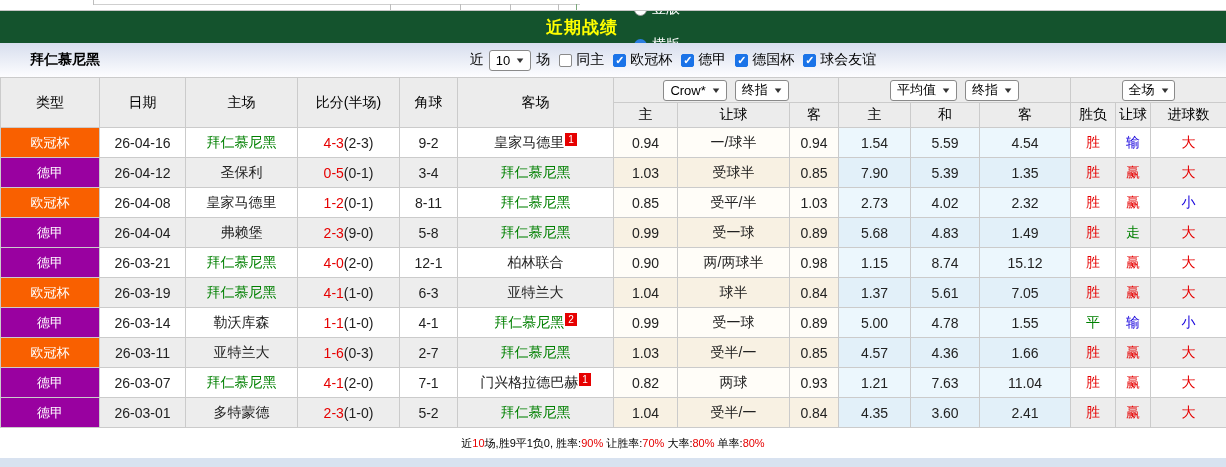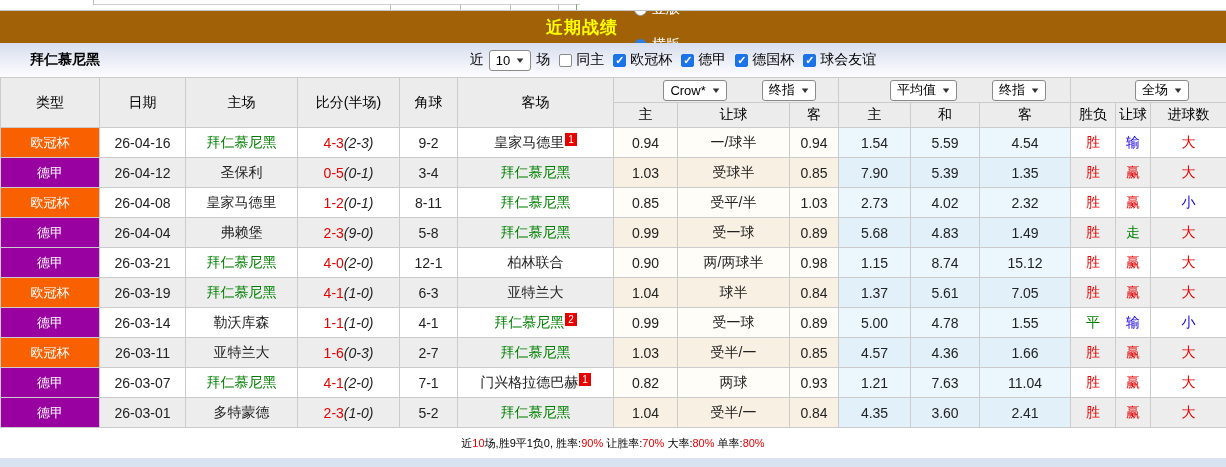--- a/index.html
+++ b/index.html
@@ -9,31 +9,31 @@
     font-family:"Liberation Sans", sans-serif; font-size:14px; color:#000;
     overflow:hidden;
   }
   
   .top-strip { height:11px; background:#fff; border-bottom:1px solid #c6c6c6; position:relative; }
   .cut-line { position:absolute; left:93px; width:487px; top:4px; border-top:1px solid #cfcfcf; }
   .tick { position:absolute; top:4px; width:1px; height:6px; background:#bdbdbd; }
   .tick.green { background:#7aa87a; }
   .tick.tall { top:0; height:5px; }
   
-  .title-bar { height:32px; background:#a16207; display:flex; align-items:center; justify-content:center; }
+  .title-bar { height:32px; background:#14532d; display:flex; align-items:center; justify-content:center; }
   .title { color:#ffff00; font-weight:bold; font-size:17px; letter-spacing:1px; margin-right:16px; }
   .radio-group { display:flex; align-items:flex-start; gap:18px;flex-direction:column; }
   .radio-item { display:flex; align-items:center; color:#fff; font-size:14px; cursor:pointer; }
   .radio { width:13px; height:13px; border-radius:50%; background:#fff; border:1px solid #9a9a9a; display:inline-block; margin-right:5px; }
   .radio.checked { border:4px solid #2a7de1; }
   
   .filter-bar { height:34px; background:linear-gradient(#d7deee,#fdfdff); display:flex; align-items:center; position:relative; }
   .team-name { position:absolute; left:30px; font-weight:bold; font-size:14px; }
   .filter-controls { margin:0 auto; transform:translateX(60px); display:flex; align-items:center; font-size:14px; }
-  .sel { display:inline-flex; align-items:center; background:#fff; border:1px solid #8a8a8a; border-radius:3px; height:21px; padding:0 6px; font-size:13px; color:#000; gap:6px; cursor:pointer;margin-left:27px; }
+  .sel { display:inline-flex; align-items:center; background:#fff; border:1px solid #8a8a8a; border-radius:3px; height:21px; padding:0 6px; font-size:13px; color:#000; gap:6px; cursor:pointer; }
   .sel .caret { font-size:8px; color:#333; transform:scaleX(1.4); }
   .filter-controls .sel { margin:0 5px; }
   .cb { width:13px; height:13px; border:1px solid #8a8a8a; border-radius:2px; background:#fff; display:inline-block; position:relative; margin:0 2px 0 9px; flex:none; }
   .cb.checked { background:#1a73e8; border-color:#1a73e8; }
   .cb.checked::after { content:"✓"; position:absolute; color:#fff; font-size:11px; font-weight:bold; left:1px; top:-1px; }
   .cb-label { margin-left:2px; }
   
   table { width:1226px; border-collapse:collapse; table-layout:fixed; font-size:14px; }
   th, td { border:1px solid #cbcbcb; text-align:center; padding:0; overflow:hidden; white-space:nowrap; vertical-align:middle; }
   thead th { background:#ececec; font-weight:normal; color:#000; }
@@ -45,21 +45,21 @@
   tbody tr:nth-child(even) td { background:#ededed; }
   tbody tr td.odds-col { background:#fffdf8; }
   tbody tr:nth-child(even) td.odds-col { background:#f8f1e3; }
   tbody tr td.avg-col { background:#ecf7fd; }
   tbody tr:nth-child(even) td.avg-col { background:#e2f0f9; }
   tbody tr td.t-ucl { background:#f96000; color:#fff; font-size:13px; }
   tbody tr td.t-bund { background:#9901a0; color:#fff; font-size:13px; }
   .t-red { color:#e60000; }
   .t-blue { color:#1500dc; }
   .t-green { color:#008000; }
-  .score-half { color:#222;font-style:italic; }
+  .score-half { color:#222; }
   .sup { display:inline-block; background:#e60000; color:#fff; font-size:10px; line-height:13px; padding:0 3px; margin-left:1px; position:relative; top:-4px; }
   .team-cell { cursor:pointer; }
   
   .summary { height:30px; display:flex; align-items:center; justify-content:center; font-size:11px; color:#000; }
   .bottom-strip { height:9px; background:#d8e2f0; }
 </style>
 </head>
 <body>
 
 <div class="page">

